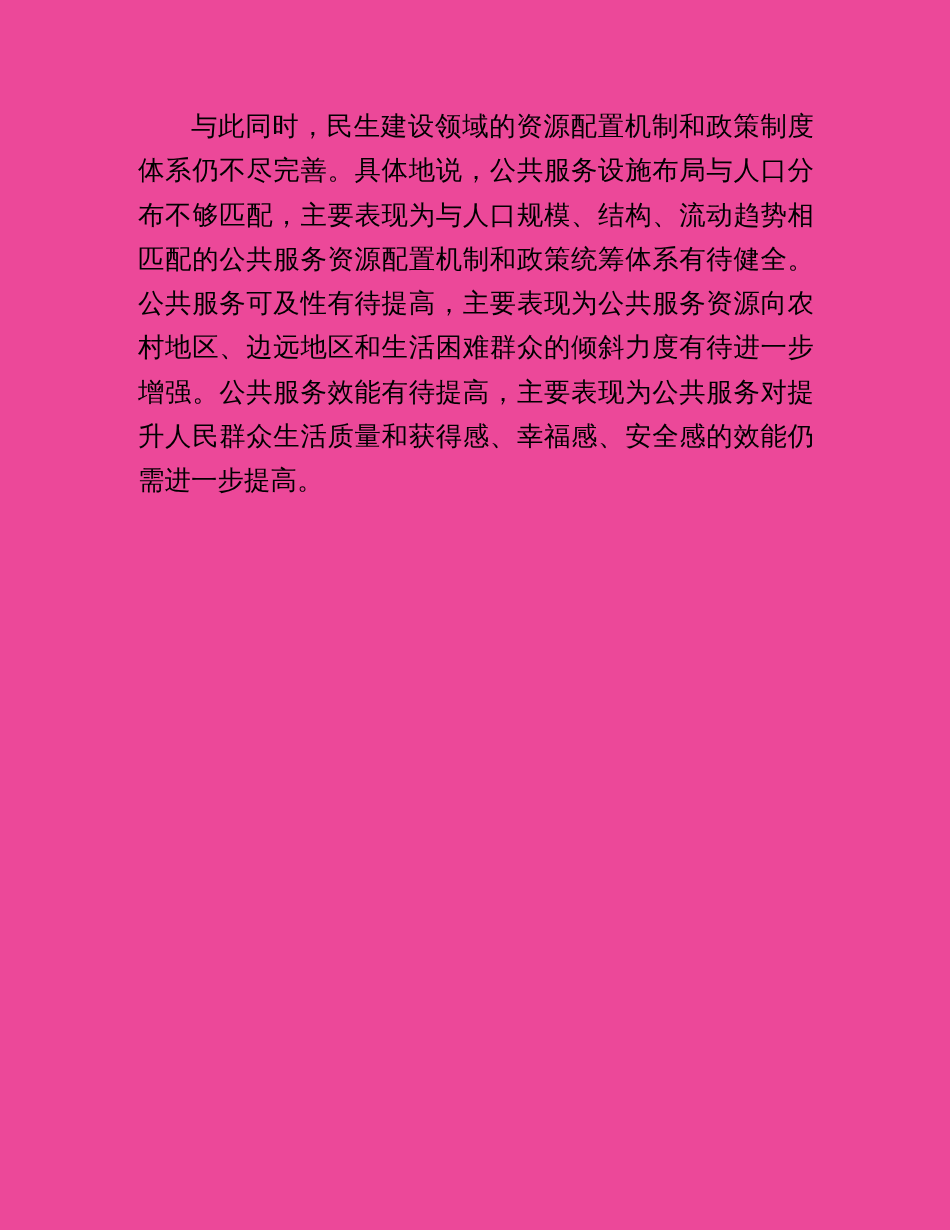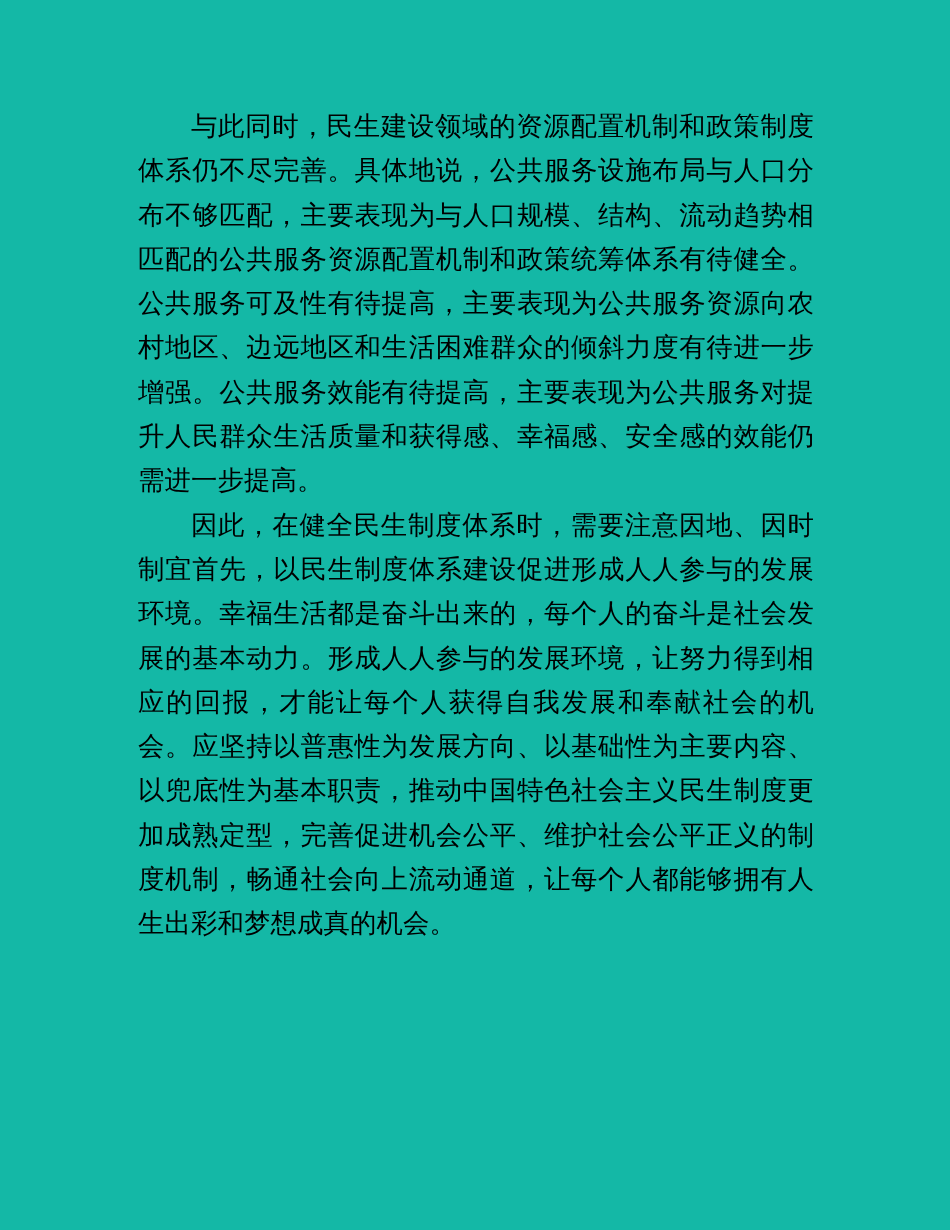--- a/index.html
+++ b/index.html
@@ -13,21 +13,21 @@
     width: 950px;
     height: 1230px;
     overflow: hidden;
     font-family: "DejaVu Sans", "Liberation Sans", sans-serif;
   }
 
   .page {
     position: relative;
     width: 950px;
     height: 1230px;
-    background: #14b8a6;
+    background: #ec4899;
     box-sizing: border-box;
   }
 
   .text-column {
     position: absolute;
     left: 138px;
     top: 104px;
     width: 676px;
   }
 
@@ -51,15 +51,14 @@
   .paragraph + .paragraph {
     margin-top: 0;
   }
 </style>
 </head>
 <body>
 
 <div class="page">
   <div class="text-column">
     <p class="paragraph">与此同时，民生建设领域的资源配置机制和政策制度体系仍不尽完善。具体地说，公共服务设施布局与人口分布不够匹配，主要表现为与人口规模、结构、流动趋势相匹配的公共服务资源配置机制和政策统筹体系有待健全。公共服务可及性有待提高，主要表现为公共服务资源向农村地区、边远地区和生活困难群众的倾斜力度有待进一步增强。公共服务效能有待提高，主要表现为公共服务对提升人民群众生活质量和获得感、幸福感、安全感的效能仍需进一步提高。</p>
-    <p class="paragraph">因此，在健全民生制度体系时，需要注意因地、因时制宜首先，以民生制度体系建设促进形成人人参与的发展环境。幸福生活都是奋斗出来的，每个人的奋斗是社会发展的基本动力。形成人人参与的发展环境，让努力得到相应的回报，才能让每个人获得自我发展和奉献社会的机会。应坚持以普惠性为发展方向、以基础性为主要内容、以兜底性为基本职责，推动中国特色社会主义民生制度更加成熟定型，完善促进机会公平、维护社会公平正义的制度机制，畅通社会向上流动通道，让每个人都能够拥有人生出彩和梦想成真的机会。</p>
   </div>
 </div>
 
 </body></html>

